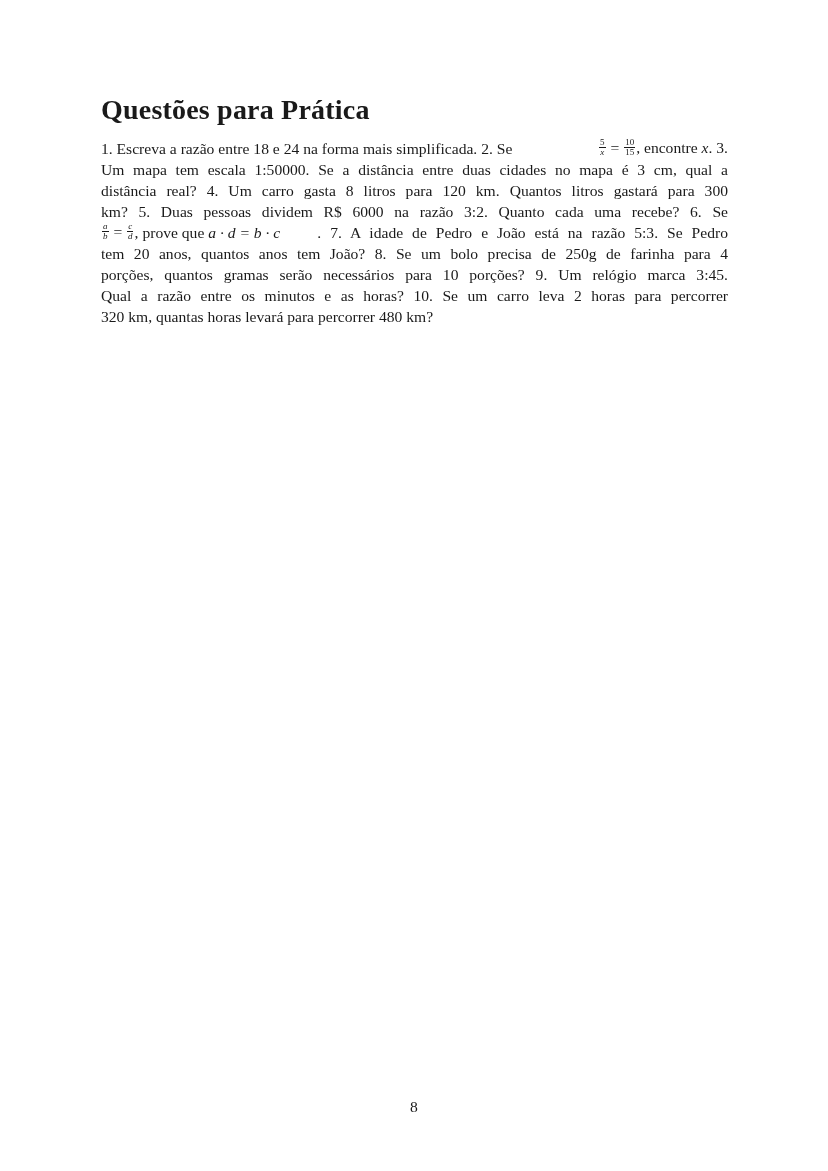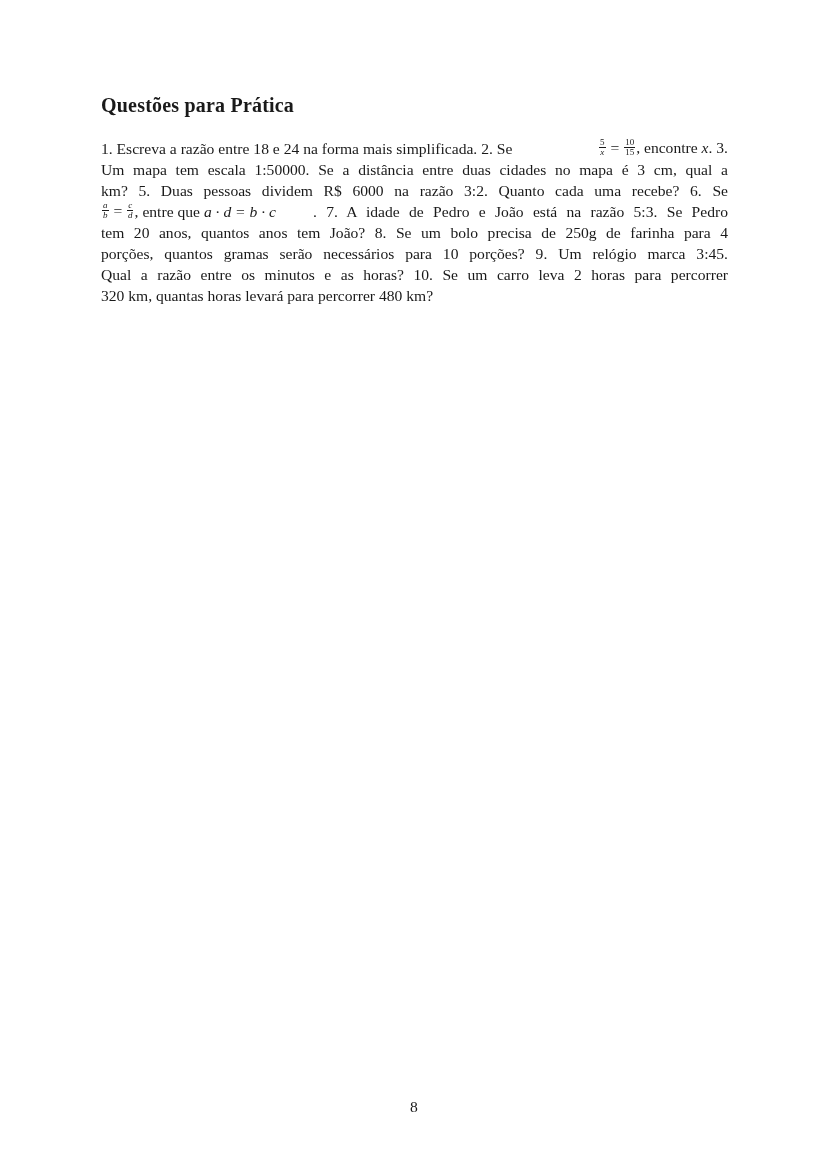--- a/index.html
+++ b/index.html
@@ -1,18 +1,18 @@
 <!DOCTYPE html>
 <html><head>
 <meta charset="utf-8">
 <style>
   html, body { margin: 0; padding: 0; background: #ffffff; }
   body { width: 828px; height: 1171px; position: relative; overflow: hidden;
          font-family: "Liberation Serif", "DejaVu Serif", serif; color: #1a1a1a; }
-  .title { position: absolute; left: 101px; top: 94px; font-size: 20px; font-weight: bold; margin: 0; letter-spacing: 0.2px; }
+  .title { position: absolute; left: 101px; top: 94px; font-size: 28px; font-weight: bold; margin: 0; letter-spacing: 0.2px; }
   .body { position: absolute; left: 101px; top: 138px; width: 627px; font-size: 15.6px; }
   .line { height: 21px; line-height: 21px; display: flex; justify-content: space-between; white-space: nowrap; align-items: flex-end; }
   .line.last { justify-content: flex-start; gap: 4px; }
   .frac { display: inline-flex; flex-direction: column; align-items: center; vertical-align: middle;
           font-size: 9px; line-height: 9px; position: relative; top: -2px; margin: 0 1px; }
   .frac .num { border-bottom: 0.8px solid #1a1a1a; padding: 0 1px; }
   .frac .den { padding: 0 1px; }
   .it { font-style: italic; }
   .pagenum { position: absolute; left: 0; width: 828px; top: 1098px; text-align: center; font-size: 15.6px; }
 </style>
@@ -34,33 +34,36 @@
           <span class="num">10</span>
           <span class="den">15</span>
         </span><span>, encontre</span>
       <span class="it">x</span><span>. 3.</span>
     </span>
   </div>
   <div class="line">
       <span style="display:block;width:100%;text-align:justify;text-align-last:justify;margin-top:12px;">Um mapa tem escala 1:50000. Se a distância entre duas cidades no mapa é 3 cm, qual a</span>
     </div>
   <div class="line">
+      <span style="display:block;width:100%;text-align:justify;text-align-last:justify;">distância real? 4. Um carro gasta 8 litros para 120 km. Quantos litros gastará para 300</span>
+    </div>
+  <div class="line">
       <span style="display:block;width:100%;text-align:justify;text-align-last:justify;margin-top:16px;">km? 5. Duas pessoas dividem R$ 6000 na razão 3:2. Quanto cada uma recebe? 6. Se</span>
     </div>
   <div class="line" style="justify-content:flex-start;">
     <span style="white-space:nowrap;">
       <span class="frac">
           <span class="num it">a</span>
           <span class="den it">b</span>
         </span>
       <span>=</span>
       <span class="frac">
           <span class="num it">c</span>
           <span class="den it">d</span>
-        </span></span><span>, entre que</span>&nbsp;<span class="it">a · d = b · c</span><span style="flex:1;text-align:justify;text-align-last:justify;margin-left:37px;">. 7. A idade de Pedro e João está na razão 5:3. Se Pedro</span>
+        </span></span><span>, prove que</span>&nbsp;<span class="it">a · d = b · c</span><span style="flex:1;text-align:justify;text-align-last:justify;margin-left:37px;">. 7. A idade de Pedro e João está na razão 5:3. Se Pedro</span>
   </div>
   <div class="line">
       <span style="display:block;width:100%;text-align:justify;text-align-last:justify;">tem 20 anos, quantos anos tem João? 8. Se um bolo precisa de 250g de farinha para 4</span>
     </div>
   <div class="line">
       <span style="display:block;width:100%;text-align:justify;text-align-last:justify;">porções, quantos gramas serão necessários para 10 porções? 9. Um relógio marca 3:45.</span>
     </div>
   <div class="line">
       <span style="display:block;width:100%;text-align:justify;text-align-last:justify;">Qual a razão entre os minutos e as horas? 10. Se um carro leva 2 horas para percorrer</span>
     </div>

